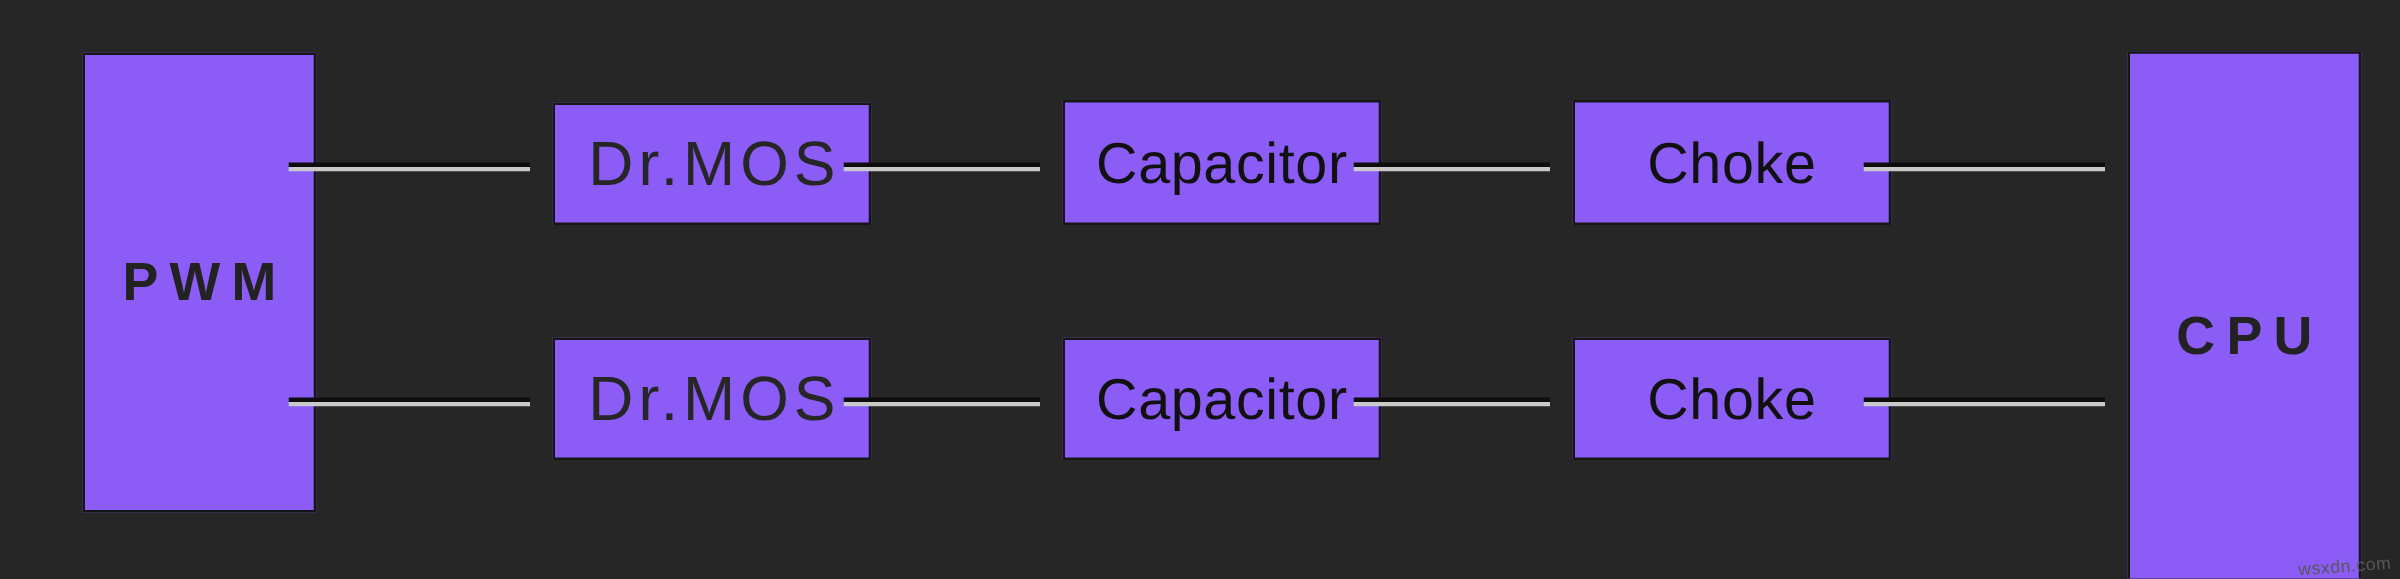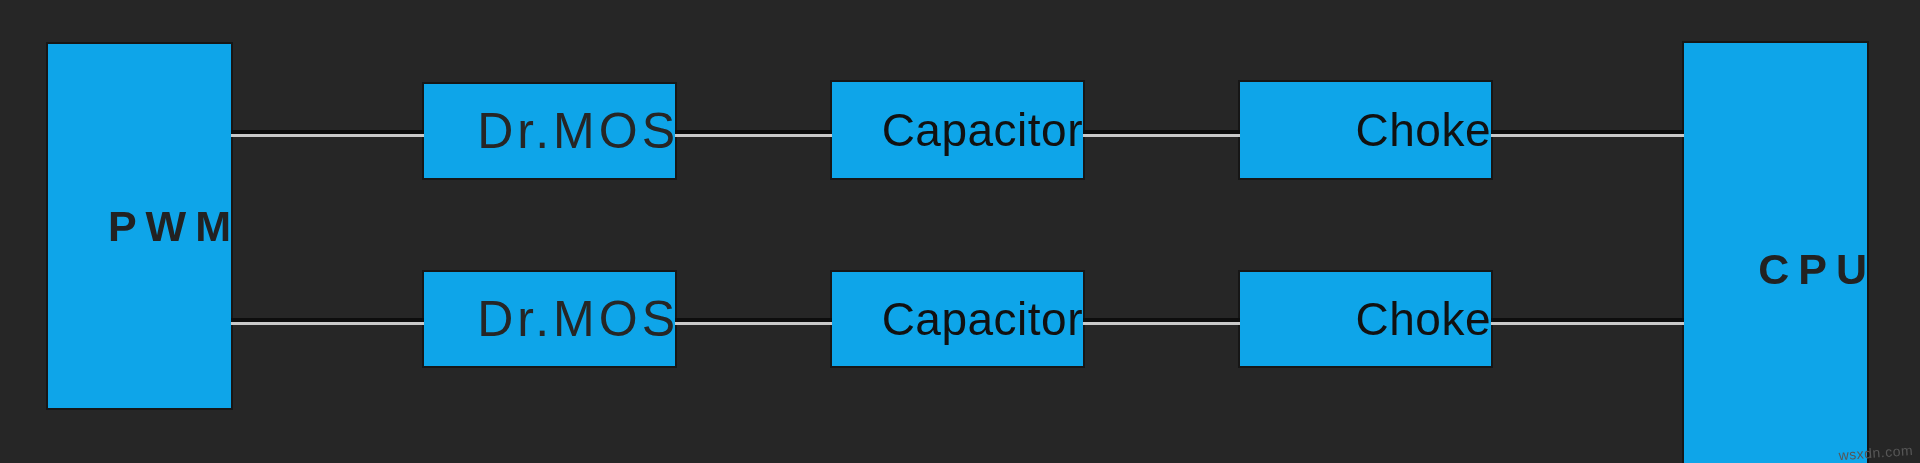--- a/index.html
+++ b/index.html
@@ -10,26 +10,27 @@
   .stage {
     position: relative;
     width: 1920px;
     height: 463px;
     background: #262626;
     overflow: hidden;
     font-family: "Liberation Sans", sans-serif;
   }
   .node {
     position: absolute;
-    background: #0ea5e9;
+    background: #8b5cf6;
     border: 2px solid #161616;
     box-sizing: border-box;
     display: flex;
     align-items: center;
-    justify-content: flex-end;
+    justify-content: center;
+    margin-left: 20px;
   }
   .lbl {
     color: #1f1f1f;
     white-space: nowrap;
     user-select: none;
   }
   
   .lbl-end {
     font-size: 43px;
     font-weight: bold;

